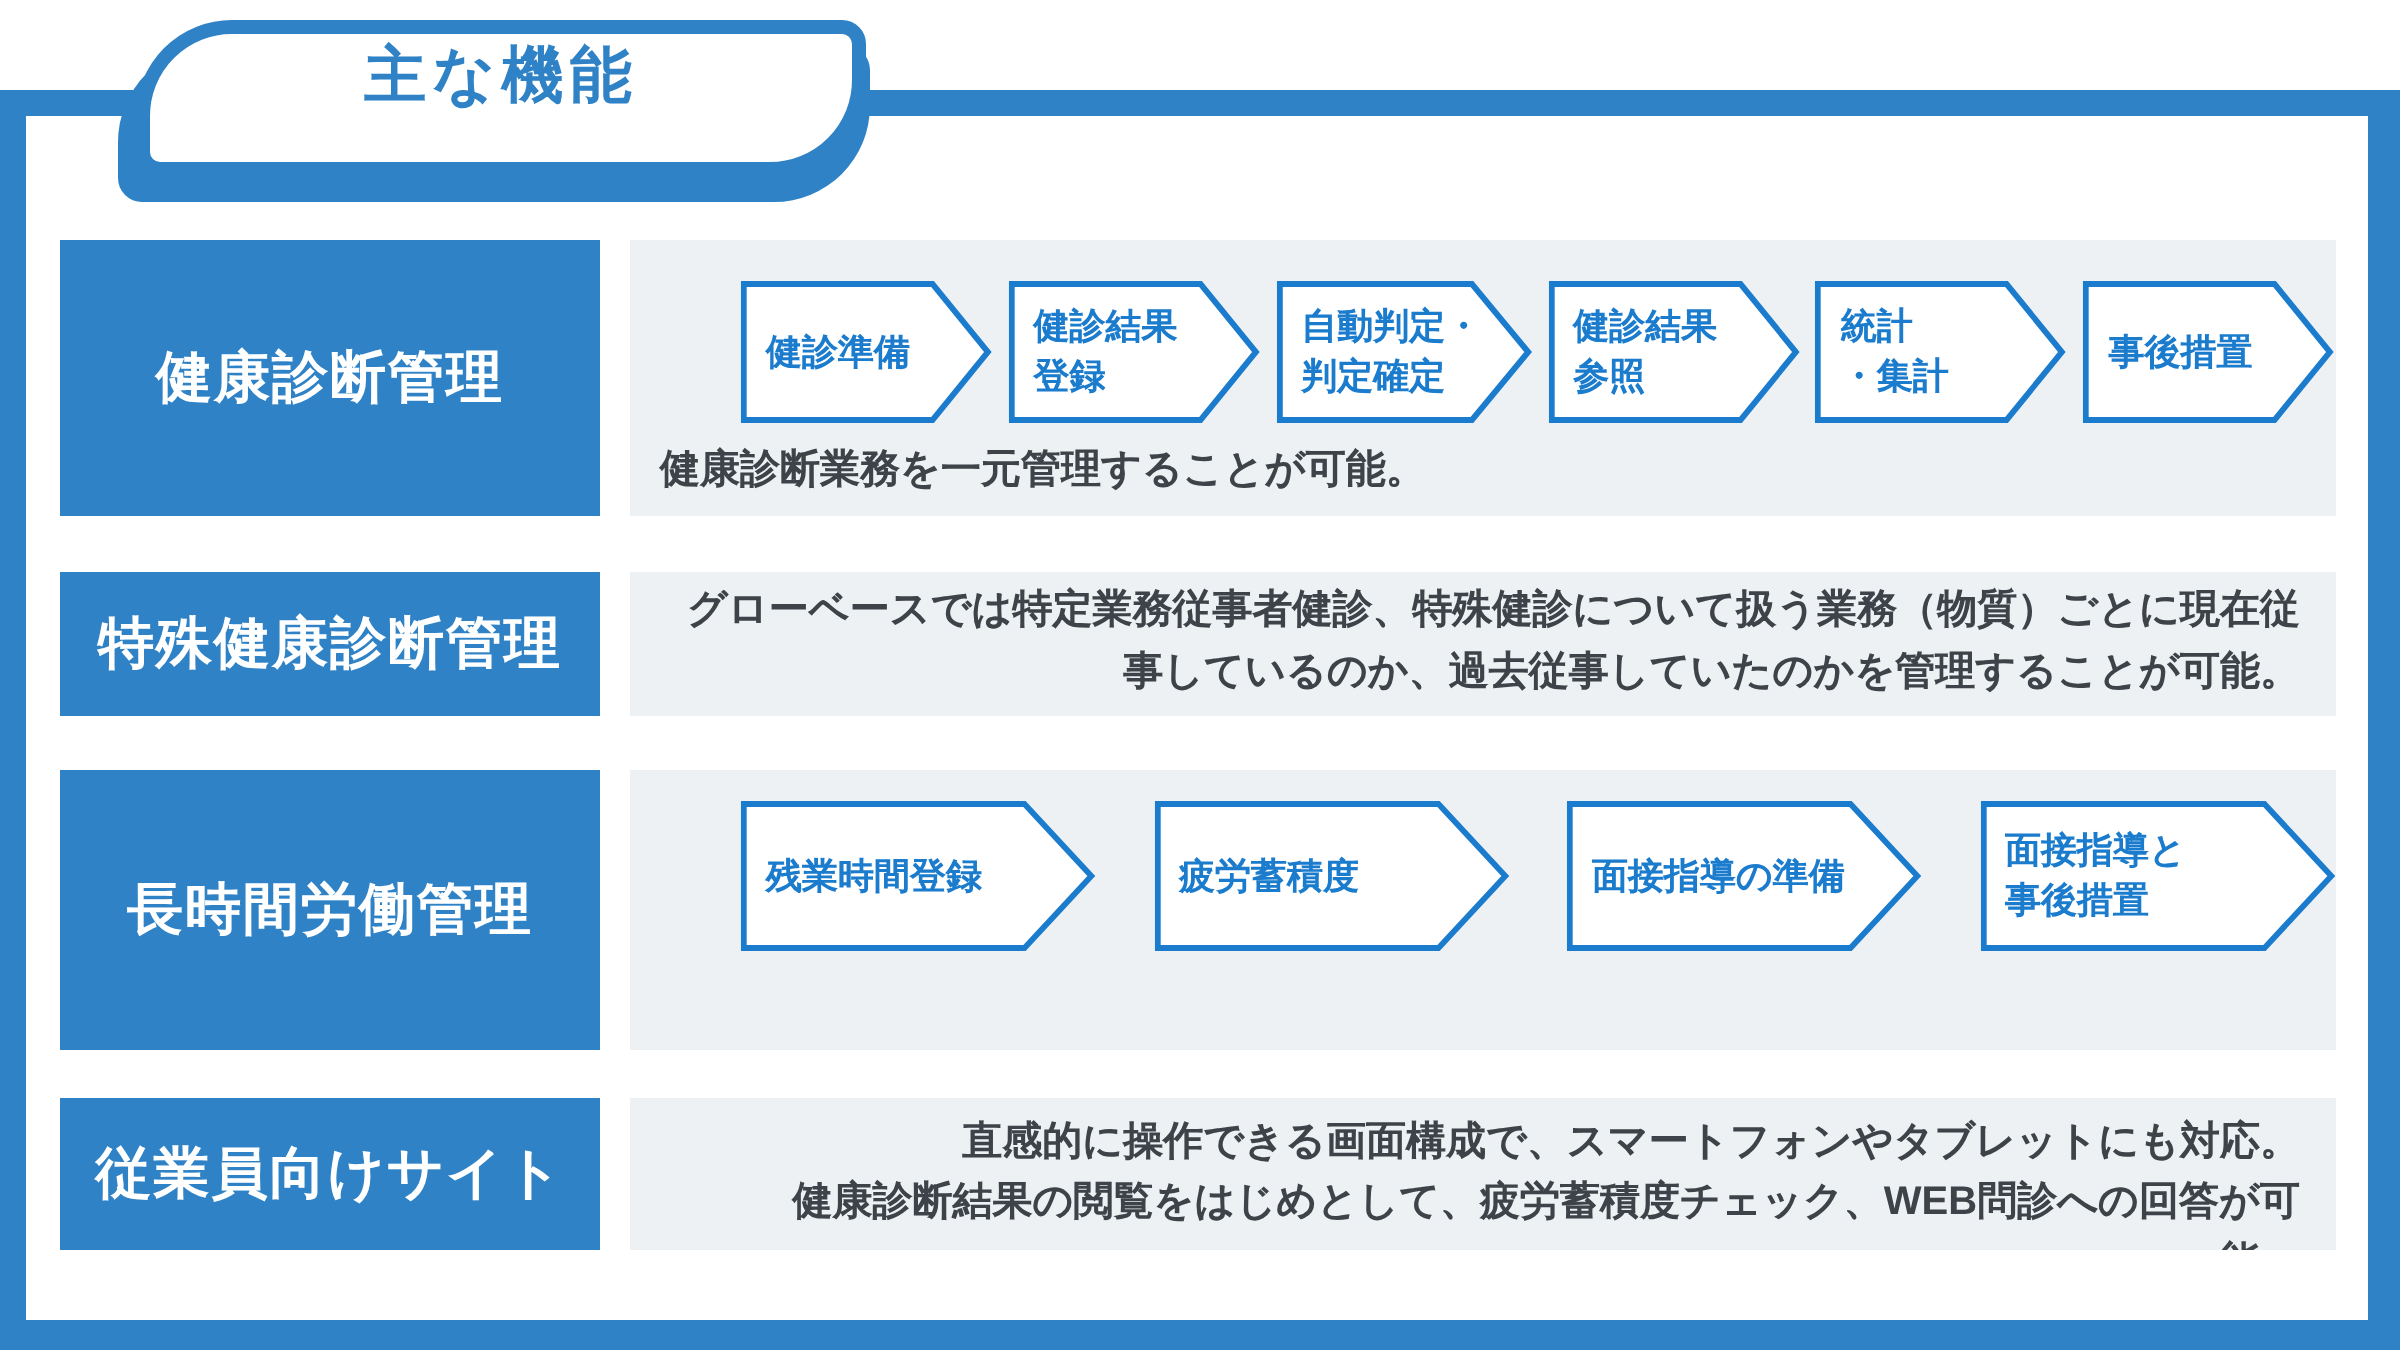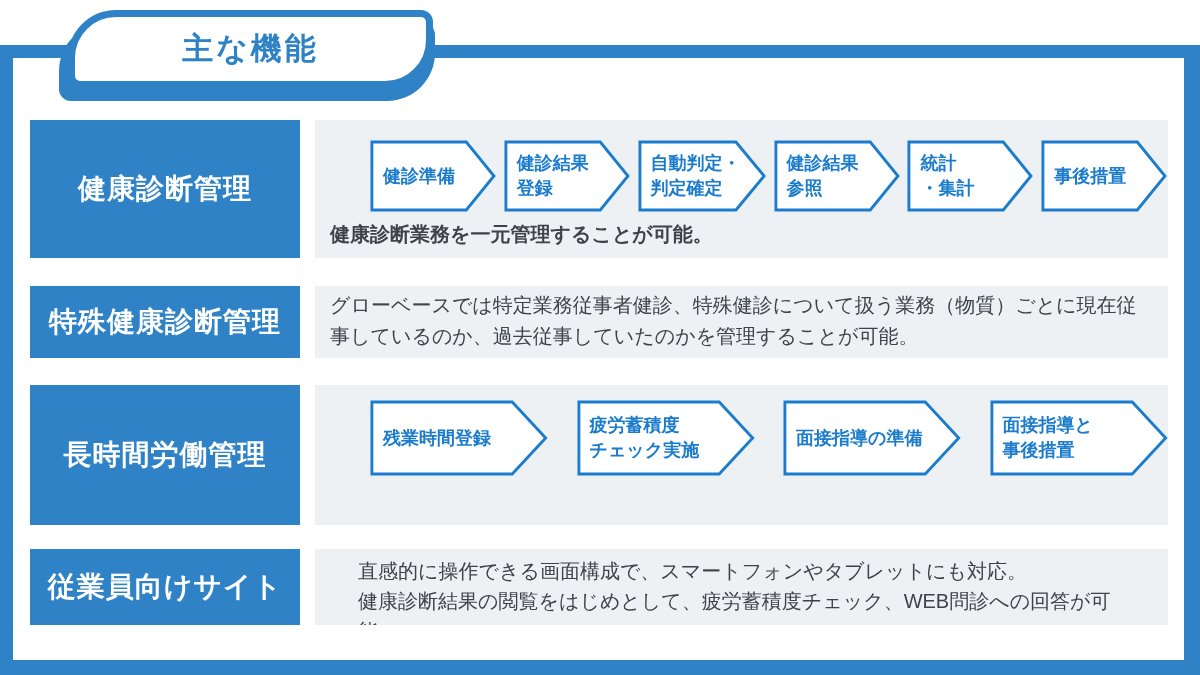--- a/index.html
+++ b/index.html
@@ -22,21 +22,21 @@
   .frame-left{position:absolute;top:50px;bottom:0;left:0;width:13px;background:var(--brand-blue);}
   .frame-right{position:absolute;top:50px;bottom:0;right:0;width:16px;background:var(--brand-blue);}
   .frame-bottom{position:absolute;bottom:0;left:0;width:100%;height:15px;background:var(--brand-blue);}
 
   
   .badge{position:absolute;left:68px;top:10px;width:365px;height:78px;z-index:3;}
   .badge-shadow{position:absolute;left:-9px;top:13px;width:103%;height:100%;
     background:var(--brand-blue);border-radius:48px 12px 48px 12px;}
   .badge-face{position:absolute;inset:0;background:var(--white);
     border:7px solid var(--brand-blue);border-radius:48px 12px 48px 12px;
-    display:flex;align-items:center;justify-content:center;}
+    display:flex;align-items:flex-start;justify-content:center;}
   .badge-label{color:var(--brand-blue);font-size:31px;font-weight:800;letter-spacing:3px;}
 
   
   .row{position:absolute;left:30px;width:1138px;display:flex;gap:15px;}
   .row1{top:120px;height:138px;}
   .row2{top:286px;height:72px;}
   .row3{top:385px;height:140px;}
   .row4{top:549px;height:76px;border-radius:24px;}
   .row-label{flex:0 0 270px;background:var(--brand-blue);color:var(--white);
     display:flex;align-items:center;justify-content:center;
@@ -51,22 +51,22 @@
     padding-left:13px;padding-right:26px;}
   .steps-r1 .step{width:133px;height:72px;}
   .steps-r3 .step{width:187px;height:76px;}
   .step-bg{position:absolute;inset:0;width:100%;height:100%;}
   .step-bg polygon{fill:var(--white);stroke:var(--arrow-blue);stroke-width:3;}
   .step-line{position:relative;z-index:1;color:var(--arrow-blue);
     font-size:18px;font-weight:800;line-height:25px;white-space:nowrap;}
 
   .caption{margin:9px 0 0 15px;font-size:20px;font-weight:700;color:var(--text-dark);}
 
-  .panel-text{padding:4px 18px 0 15px;font-size:20px;font-weight:400;
-    line-height:31px;color:var(--text-dark);}
+  .panel-text{padding:4px 18px 0 15px;font-size:20px;font-weight:700;
+    line-height:31px;color:var(--text-dark);text-align:right;}
   .row4 .panel-text{padding-top:7px;line-height:30px;margin-left:28px;}
 </style>
 </head>
 <body>
 
 <div class="page">
 
   <div class="frame-top"></div>
   <div class="frame-left"></div>
   <div class="frame-right"></div>
@@ -146,21 +146,20 @@
               <polygon points="2,2 149,2 184,38 149,74 2,74"></polygon>
             </svg>
           <span class="step-line">残業時間登録</span>
           <span class="step-line"></span>
         </div>
         <div class="step">
           <svg class="step-bg" viewBox="0 0 187 76" preserveAspectRatio="none" aria-hidden="true">
               <polygon points="2,2 149,2 184,38 149,74 2,74"></polygon>
             </svg>
           <span class="step-line">疲労蓄積度</span>
-          <span class="step-line">チェック実施</span>
         </div>
         <div class="step">
           <svg class="step-bg" viewBox="0 0 187 76" preserveAspectRatio="none" aria-hidden="true">
               <polygon points="2,2 149,2 184,38 149,74 2,74"></polygon>
             </svg>
           <span class="step-line">面接指導の準備</span>
           <span class="step-line"></span>
         </div>
         <div class="step">
           <svg class="step-bg" viewBox="0 0 187 76" preserveAspectRatio="none" aria-hidden="true">

